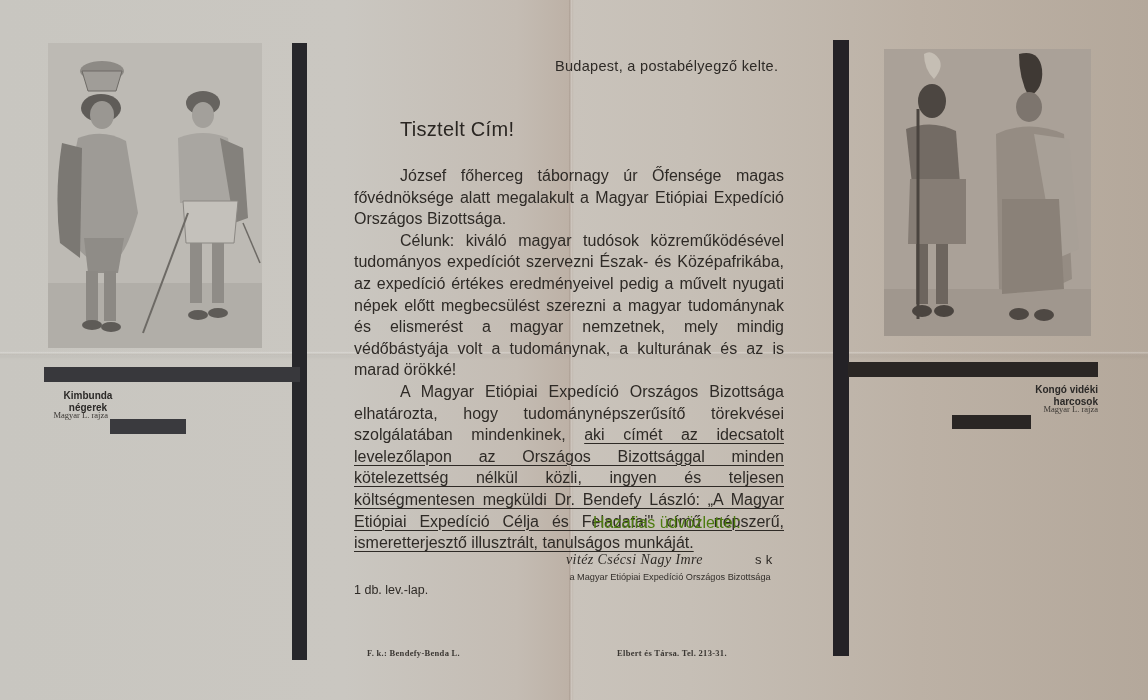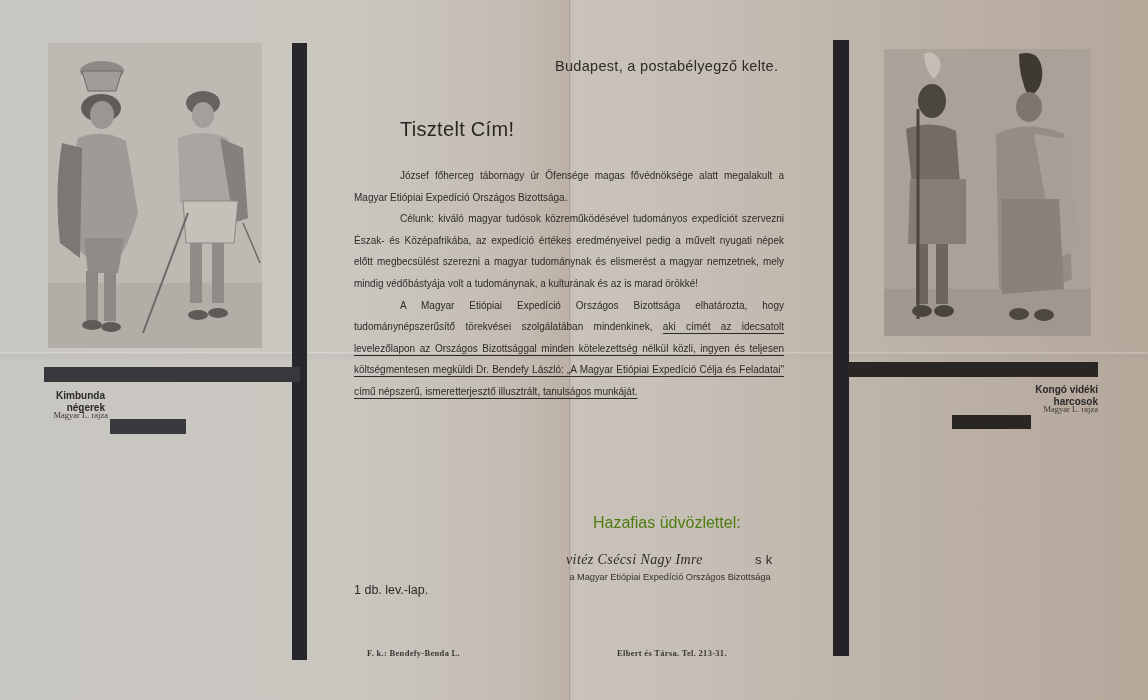--- a/index.html
+++ b/index.html
@@ -44,21 +44,21 @@
     position: absolute; left: 555px; top: 58px; font-size: 14.5px; letter-spacing: 0.3px;
     font-family: "Liberation Sans", "DejaVu Sans", sans-serif; color: #2e2a26;
   }
   .salutation {
     position: absolute; left: 400px; top: 118px; font-size: 20px;
     font-family: "Liberation Sans", "DejaVu Sans", sans-serif; color: #2a2622; letter-spacing: 0.3px;
   }
   .body-text {
     position: absolute; left: 354px; top: 165px; width: 430px;
     font-family: "Liberation Sans", "DejaVu Sans", sans-serif;
-    font-size: 10px; line-height: 21.6px; color: #2e2a26;
+    font-size: 16px; line-height: 21.6px; color: #2e2a26;
     text-align: justify;
   }
   .body-text p { margin: 0; text-indent: 46px; }
   .body-text .u { text-decoration: underline; text-underline-offset: 3px; text-decoration-thickness: 1px; }
 
   .closing {
     position: absolute; left: 593px; top: 514px; font-size: 16px;
     font-family: "Liberation Sans", "DejaVu Sans", sans-serif; color: #4d7c0f;
   }
   .signature {
@@ -145,21 +145,21 @@
 </div>
 
 <div class="bar" style="left:292px; top:43px; width:15px; height:617px;"></div>
 <div class="bar" style="left:44px; top:367px; width:256px; height:15px; background:#38383c;"></div>
 <div class="bar" style="left:110px; top:419px; width:76px; height:15px; background:#3a3a3e;"></div>
 
 <div class="bar" style="left:833px; top:40px; width:16px; height:616px; background:#242226;"></div>
 <div class="bar" style="left:848px; top:362px; width:250px; height:15px; background:#2a2624;"></div>
 <div class="bar" style="left:952px; top:415px; width:79px; height:14px; background:#2a2624;"></div>
 
-<div class="caption" style="left:37px; top:390px; width:68px;">
+<div class="caption" style="left:54px; top:390px; width:68px;text-align:center;">
   <div>Kimbunda</div>
   <div>négerek</div>
 </div>
 <div class="credit" style="left:30px; top:410px; width:78px;">Magyar L. rajza</div>
 
 <div class="caption" style="left:990px; top:384px; width:108px;">
   <div>Kongó vidéki</div>
   <div>harcosok</div>
 </div>
 <div class="credit" style="left:1000px; top:404px; width:98px;">Magyar L. rajza</div>

